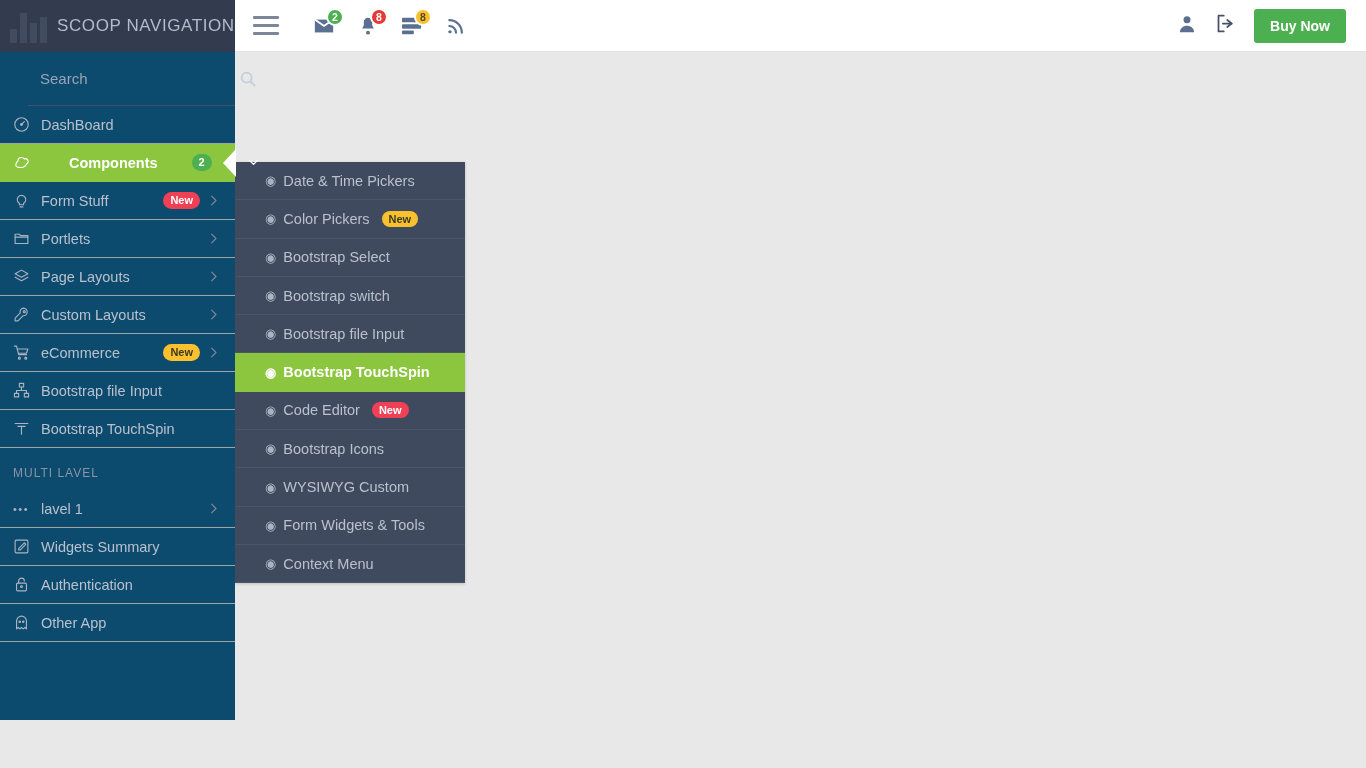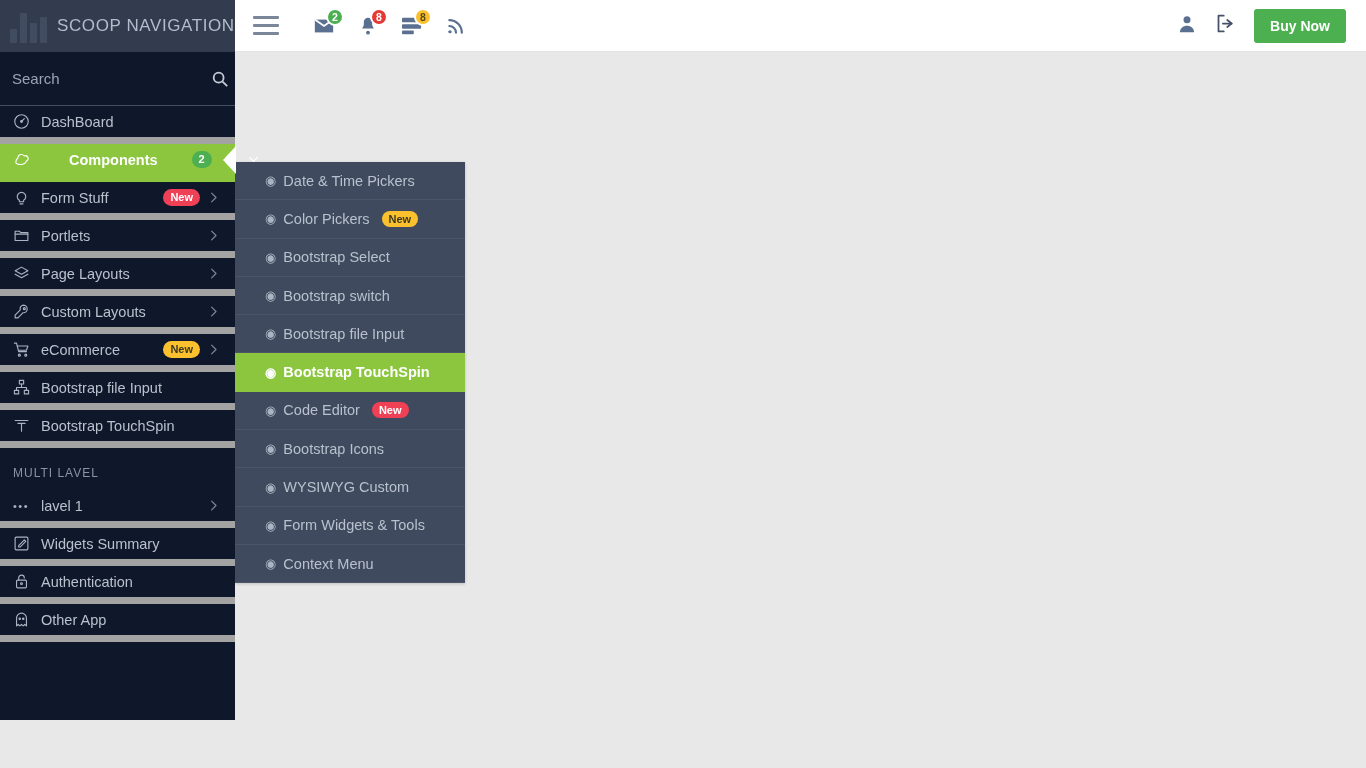--- a/index.html
+++ b/index.html
@@ -7,21 +7,21 @@
     width: 1366px; height: 768px;
     font-family: "Liberation Sans", sans-serif;
     background: #e8e8e8;
     overflow: hidden;
   }
   .app { position: relative; width: 1366px; height: 768px; display: flex; }
 
   
   .sidebar {
     width: 235px; height: 720px;
-    background: #0f172a;
+    background: #0c4a6e;
     flex: 0 0 235px;
     position: relative;
     z-index: 20;
   }
   .logo-bar {
     height: 52px;
     background: #333c4e;
     display: flex; align-items: center;
     padding-left: 10px;
   }
@@ -35,37 +35,38 @@
     color: #b3bcca; font-size: 17px; letter-spacing: .6px; font-weight: 400;
     white-space: nowrap;
   }
 
   .search-row {
     height: 54px;
     display: flex; align-items: center;
     padding: 0 14px 0 12px;
     border-bottom: 1px solid #454f63;
     position: relative;
+    margin-left: 28px;
   }
   .search-input {
     flex: 1; background: transparent; border: 0; outline: none;
     color: #c6cdd8; font-size: 15px; font-family: inherit;
   }
   .search-input::placeholder { color: #9aa4b4; }
   .search-icon { color: #c6cdd8; width: 18px; height: 18px; display:block; }
 
   .menu { list-style: none; }
   .menu-item {
     position: relative;
     display: flex; align-items: center;
     height: 38px;
     padding: 0 14px 0 13px;
     color: #b9c1cd;
     font-size: 14.5px;
-    border-bottom: 7px solid #a3a3a3;
+    border-bottom: 1px solid #a3a3a3;
     cursor: pointer;
     white-space: nowrap;
   }
   .menu-item .m-icon {
     width: 22px; height: 18px; margin-right: 6px;
     display: flex; align-items: center; justify-content: flex-start;
     color: #aab3c1; flex: 0 0 22px;
   }
   .menu-item .m-icon svg { display: block; }
   .menu-item .m-label { flex: 1; }

